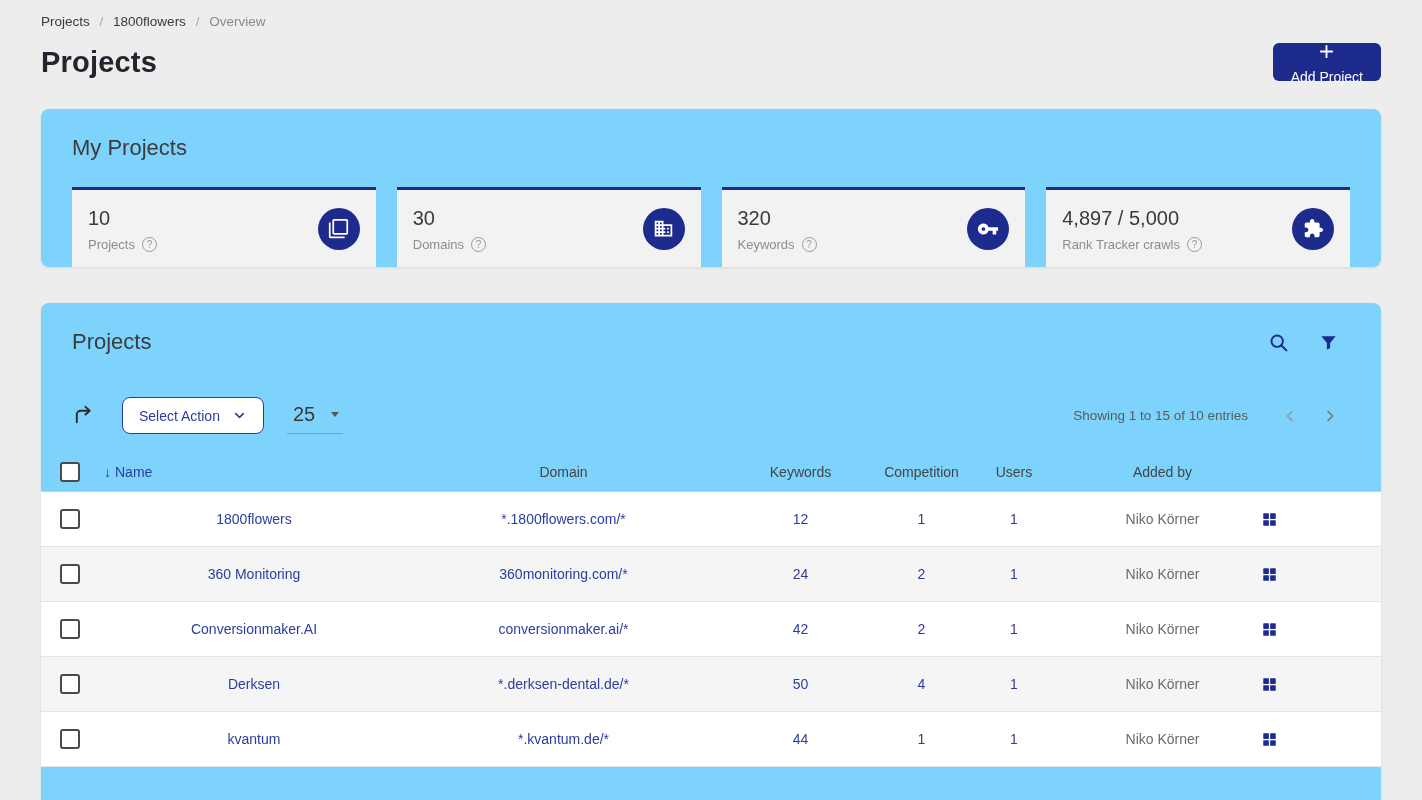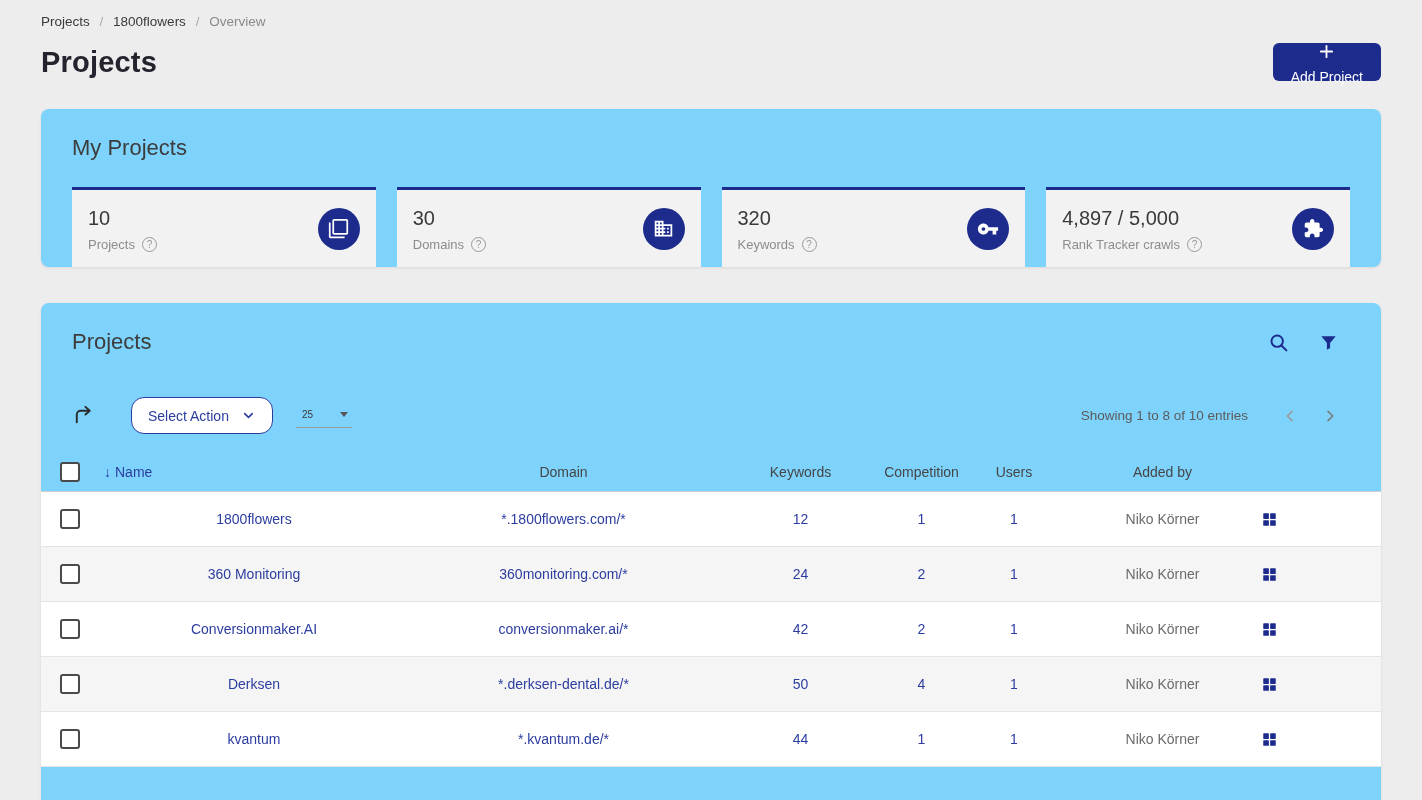--- a/index.html
+++ b/index.html
@@ -60,28 +60,28 @@
   
   .projects-card { margin-top: 21px; min-height: 520px; }
   .card-head { display: flex; justify-content: space-between; align-items: center; }
   .head-icons { display: flex; align-items: center; gap: 30px; padding-right: 12px; }
   .head-icons .icon-btn { cursor: pointer; display: flex; }
 
   
   .toolbar { display: flex; align-items: center; margin-top: 42px; }
   .export-btn { display: flex; cursor: pointer; }
   .select-action {
-    margin-left: 36px; display: flex; align-items: center; gap: 12px;
-    border: 1px solid #2c3da0; border-radius: 13px; background: #fff;
+    margin-left: 27px; display: flex; align-items: center; gap: 12px;
+    border: 1px solid #2c3da0; border-radius: 8px; background: #fff;
     color: #2c3da0; font-size: 14px; font-family: inherit; font-weight: 500;
     height: 37px; padding: 0 16px; cursor: pointer;
   }
   .page-size {
     margin-left: 23px; width: 56px; display: flex; align-items: center; justify-content: space-between;
-    border-bottom: 1px solid #9a9a9a; padding: 6px 4px 7px 6px; font-size: 10px; color: #3a3a3a; cursor: pointer;
+    border-bottom: 1px solid #9a9a9a; padding: 6px 4px 7px 6px; font-size: 20px; color: #3a3a3a; cursor: pointer;
   }
   .caret-down { width: 0; height: 0; border-left: 4px solid transparent; border-right: 4px solid transparent; border-top: 5px solid #555; }
   .toolbar-spacer { flex: 1; }
   .showing-text { font-size: 13.5px; color: #5b5b5b; }
   .pager { display: flex; align-items: center; margin-left: 22px; }
   .pager .icon-btn { padding: 6px 12px; cursor: pointer; display: flex; }
 
   
   .table { margin: 18px -31px 0 -31px; text-align: center; }
   .trow, .thead {
@@ -219,21 +219,21 @@
         <span>Select Action</span>
         <svg width="15" height="15" viewBox="0 0 24 24">
             <path d="M6 9l6 6 6-6" stroke="#2c3da0" stroke-width="2.6" fill="none" stroke-linecap="round" stroke-linejoin="round"></path>
           </svg>
       </button>
       <div class="page-size">
         <span>25</span>
         <span class="caret-down"></span>
       </div>
       <div class="toolbar-spacer"></div>
-      <span class="showing-text">Showing 1 to 8 of 10 entries</span>
+      <span class="showing-text">Showing 1 to 15 of 10 entries</span>
       <div class="pager">
         <span class="icon-btn">
           <svg width="16" height="16" viewBox="0 0 24 24">
               <path d="M15 5l-7 7 7 7" stroke="#9a9a9a" stroke-width="2.4" fill="none" stroke-linecap="round" stroke-linejoin="round"></path>
             </svg>
         </span>
         <span class="icon-btn">
           <svg width="16" height="16" viewBox="0 0 24 24">
               <path d="M9 5l7 7-7 7" stroke="#7a7a7a" stroke-width="2.4" fill="none" stroke-linecap="round" stroke-linejoin="round"></path>
             </svg>

